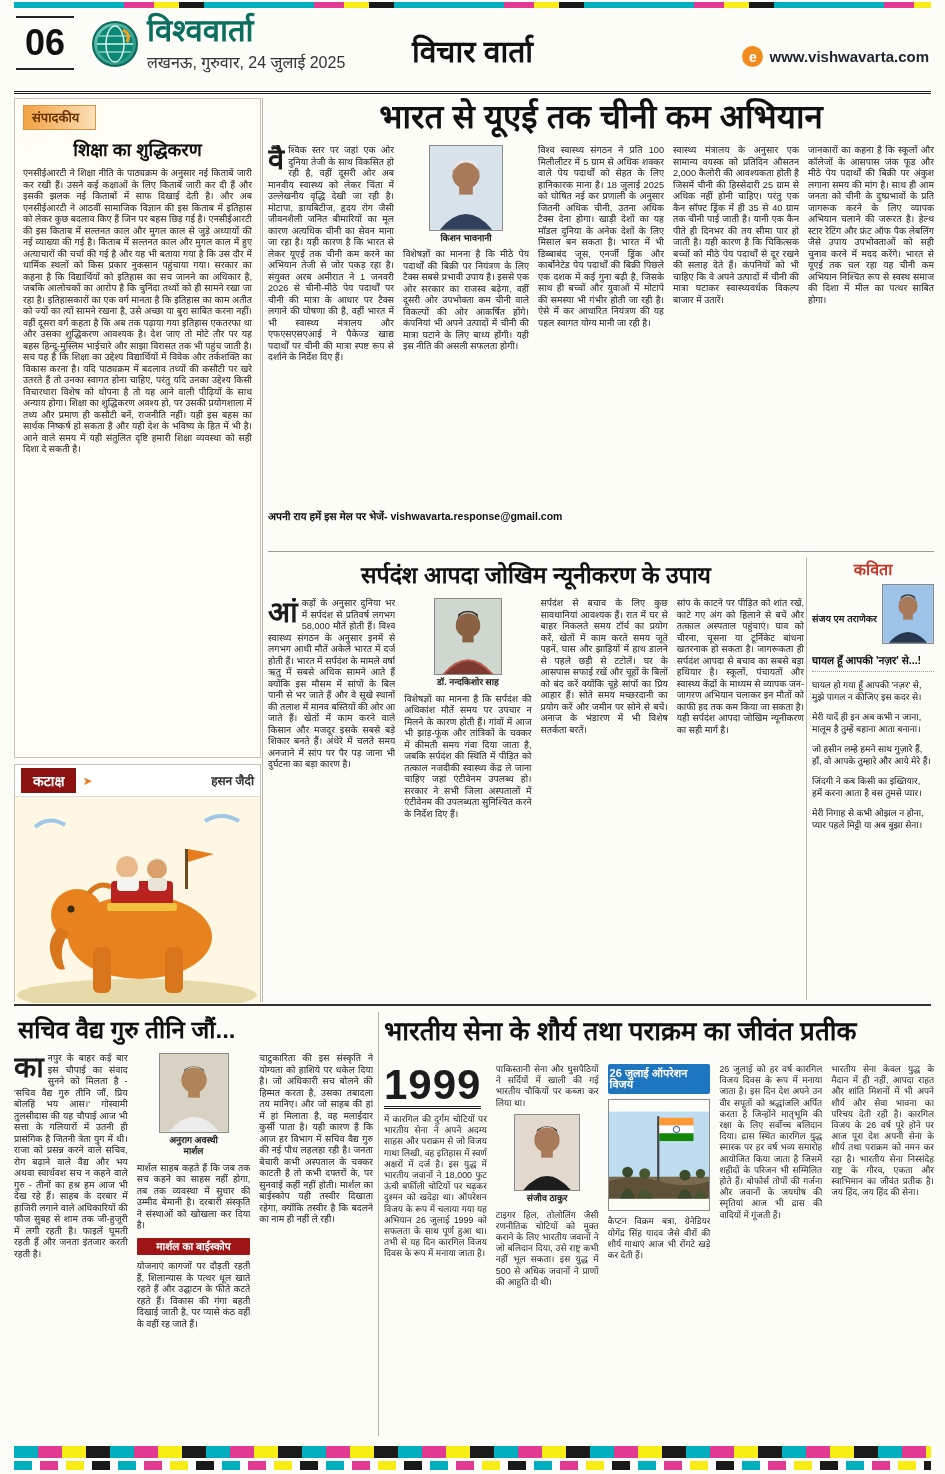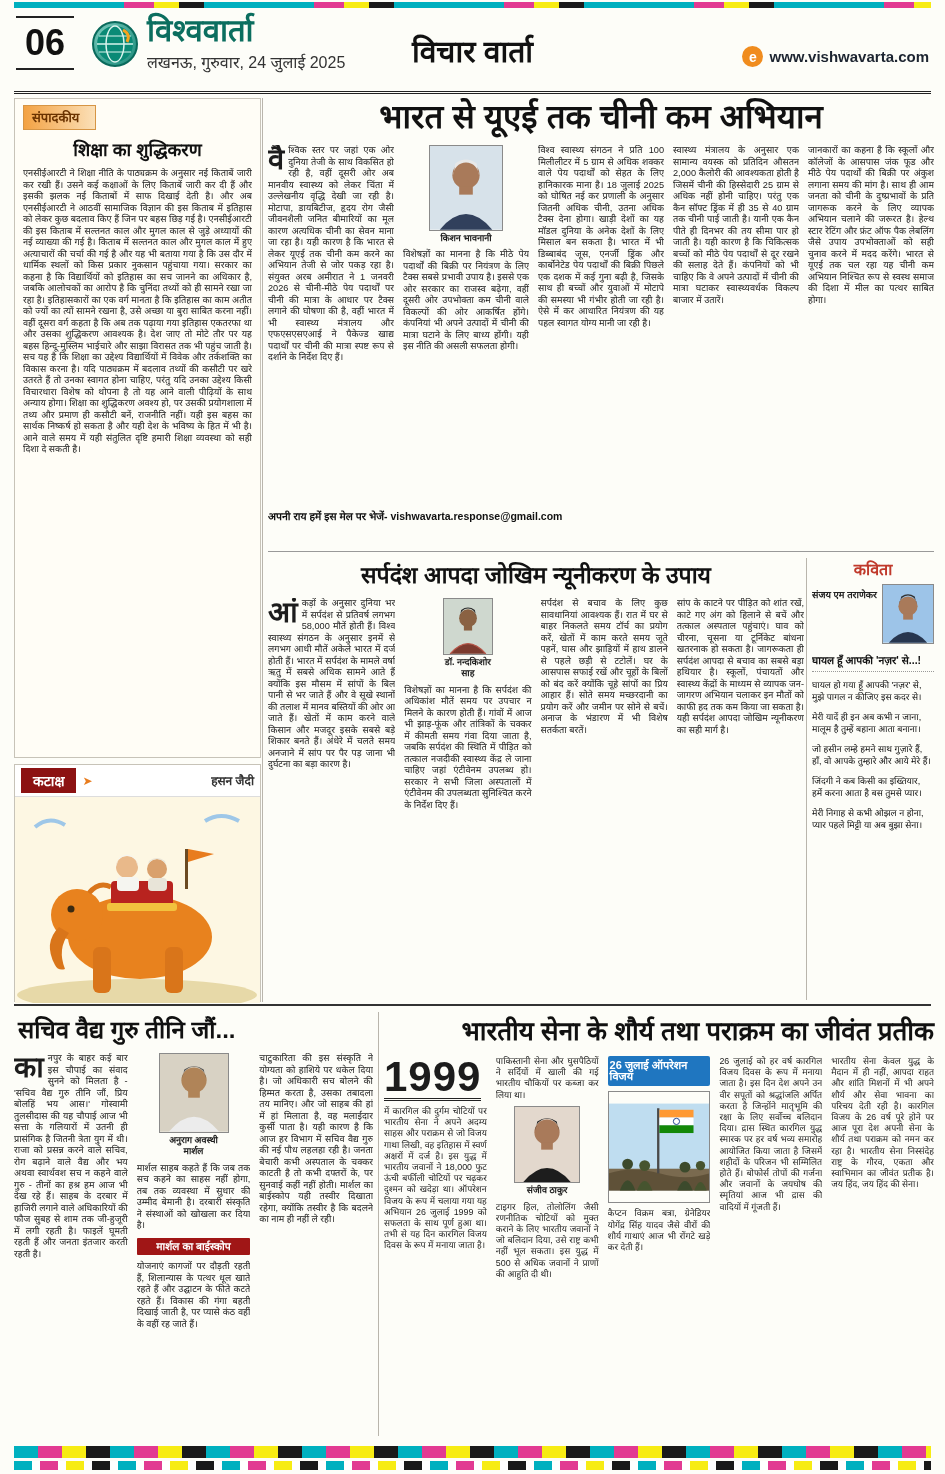--- a/index.html
+++ b/index.html
@@ -67,39 +67,39 @@
   .hr-mid{position:absolute;left:268px;right:11px;top:551px;height:1px;background:#999}
 
   
   .snake-art{position:absolute;left:268px;top:558px;width:536px;height:442px}
   .snake-art h2{text-align:center;font-size:23px;font-weight:800;margin-bottom:8px}
   .snake-cols{height:392px}
 
   
   .poetry{position:absolute;left:812px;top:558px;width:122px;height:442px;overflow:hidden}
   .poetry-label{text-align:center;color:#c0392b;font-weight:bold;font-size:16px;margin-bottom:4px}
-  .poet-row{display:flex;gap:4px;align-items:flex-start;margin-bottom:4px}
+  .poet-row{display:flex;gap:4px;align-items:center;margin-bottom:4px}
   .poet-name{font-size:9.5px;font-weight:bold;color:#222;padding-top:4px}
   .poet-photo{width:52px;flex:0 0 52px}
   .poem-title{font-size:10.5px;font-weight:bold;margin:4px 0 7px;border-bottom:1px dotted #999;padding-bottom:4px}
   .poem-line{font-size:9px;line-height:12px}
   .poem-line.gap{margin-bottom:8px}
 
   .hr-bottom{position:absolute;left:14px;right:14px;top:1004px;height:2px;background:#333}
 
   
   .satire-art{position:absolute;left:14px;top:1012px;width:359px;height:426px}
   .satire-art h2{font-size:24px;font-weight:800;margin:0 0 8px 4px}
   .sat-cols{height:372px}
   .biscope{background:#a01616;color:#fff;font-weight:bold;font-size:10.5px;text-align:center;
     padding:3px 14px;margin:6px 0;border-radius:1px}
 
   
   .army-art{position:absolute;left:384px;top:1012px;width:550px;height:426px}
-  .army-art h2{text-align:right;font-size:26px;font-weight:800;margin-bottom:8px}
+  .army-art h2{text-align:left;font-size:26px;font-weight:800;margin-bottom:16px}
   .army-cols{height:368px}
   .army-cols .col{font-size:8.9px;line-height:11.2px}
   .year1999{font-size:42px;font-weight:800;line-height:42px;letter-spacing:1px;
     border-bottom:3px double #222;display:inline-block;margin-bottom:5px}
   .vijay-badge{background:#1f76c0;color:#fff;font-weight:bold;font-size:11px;text-align:left;
     padding:4px 2px;margin-bottom:5px;border-radius:2px}
   .flag-fig{margin-bottom:5px}
   .flag-fig svg{width:100%;height:112px;display:block;border:1px solid #8a8a8a}
 </style>
 </head>
@@ -204,21 +204,21 @@
 
   <div class="hr-mid"></div>
 
   <article class="snake-art">
     <h2>सर्पदंश आपदा जोखिम न्यूनीकरण के उपाय</h2>
     <div class="cols snake-cols">
       <div class="col bodytext">
         <span class="dropcap">आं</span><span>कड़ों के अनुसार दुनिया भर में सर्पदंश से प्रतिवर्ष लगभग 58,000 मौतें होती हैं। विश्व स्वास्थ्य संगठन के अनुसार इनमें से लगभग आधी मौतें अकेले भारत में दर्ज होती हैं। भारत में सर्पदंश के मामले वर्षा ऋतु में सबसे अधिक सामने आते हैं क्योंकि इस मौसम में सांपों के बिल पानी से भर जाते हैं और वे सूखे स्थानों की तलाश में मानव बस्तियों की ओर आ जाते हैं। खेतों में काम करने वाले किसान और मजदूर इसके सबसे बड़े शिकार बनते हैं। अंधेरे में चलते समय अनजाने में सांप पर पैर पड़ जाना भी दुर्घटना का बड़ा कारण है।</span>
       </div>
       <div class="col bodytext">
-        <figure class="photo" style="width:50px">
+        <figure class="photo" style="width:68px">
           <svg viewBox="0 0 70 80">
             <rect width="70" height="80" fill="#cfd8cf"></rect>
             <circle cx="35" cy="28" r="13" fill="#8a6243"></circle>
             <path d="M23 26 a12 12 0 0 1 24 0 l-2 -10 q-10 -7 -20 0 Z" fill="#2b2b2b"></path>
             <rect x="29" y="39" width="12" height="7" fill="#8a6243"></rect>
             <path d="M9 80 Q35 50 61 80 Z" fill="#7c3a2e"></path>
             <path d="M9 80 Q35 50 61 80" fill="none" stroke="#b8574a" stroke-width="2"></path>
           </svg>
           <figcaption>डॉ. नन्दकिशोर साह</figcaption>
         </figure>

